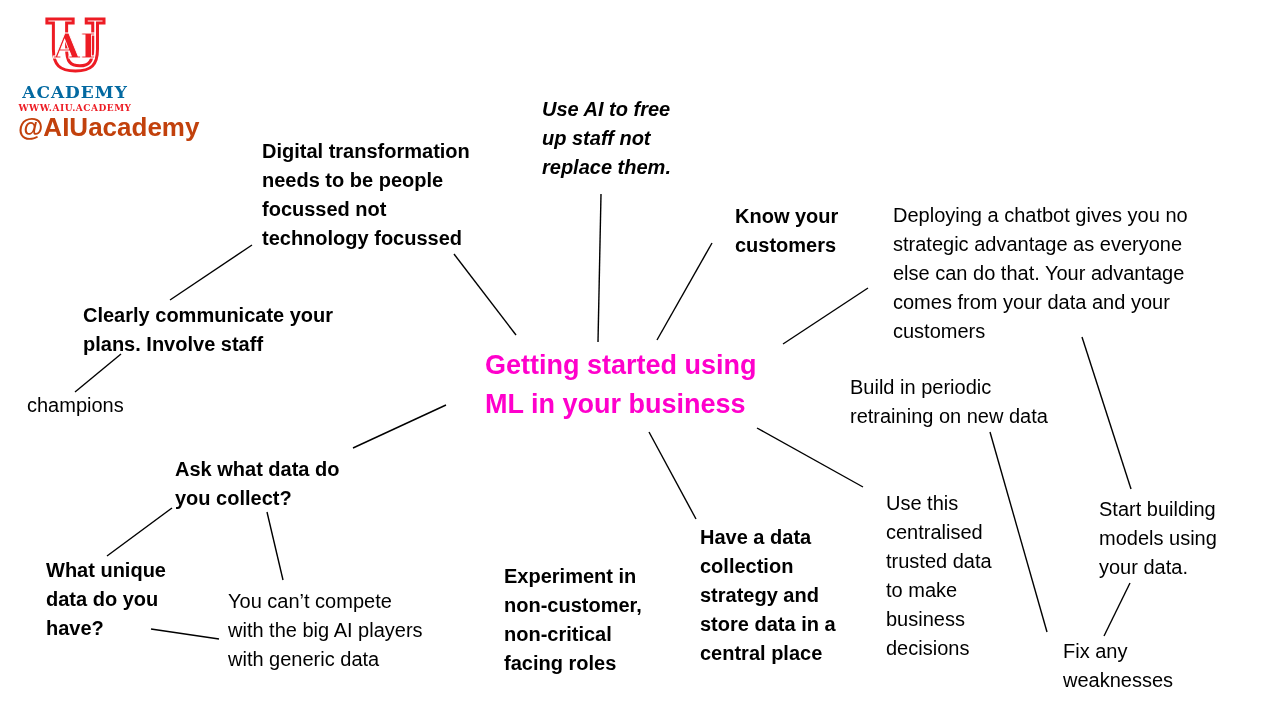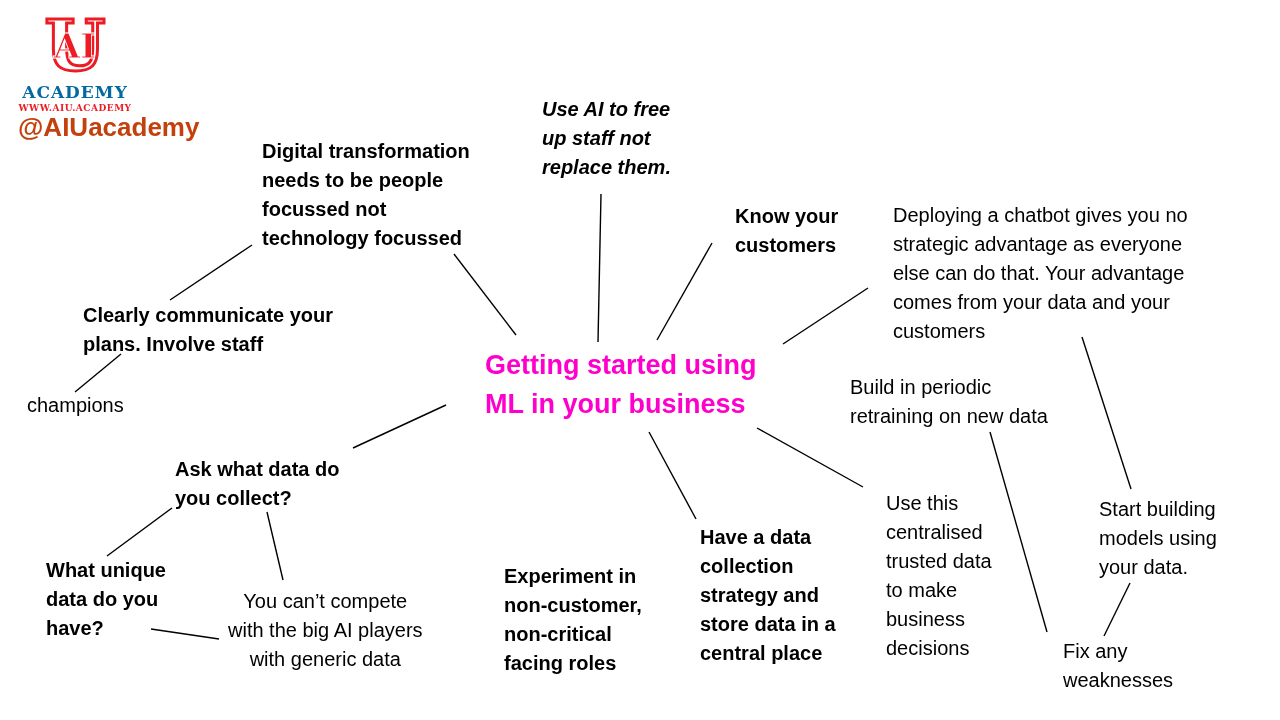--- a/index.html
+++ b/index.html
@@ -116,21 +116,21 @@
 <div class="node" style="left:850px; top:373px;">Build in periodic
 retraining on new data</div>
 <div class="node bold" style="left:83px;  top:301px;">Clearly communicate your
 plans. Involve staff</div>
 <div class="node" style="left:27px;  top:391px;">champions</div>
 <div class="node bold" style="left:175px; top:455px;">Ask what data do
 you collect?</div>
 <div class="node bold" style="left:46px;  top:556px;">What unique
 data do you
 have?</div>
-<div class="node" style="left:228px; top:587px;text-align:center;">You can’t compete
+<div class="node" style="left:228px; top:587px;">You can’t compete
 with the big AI players
 with generic data</div>
 <div class="node bold" style="left:504px; top:562px;">Experiment in
 non-customer,
 non-critical
 facing roles</div>
 <div class="node bold" style="left:700px; top:523px;">Have a data
 collection
 strategy and
 store data in a

